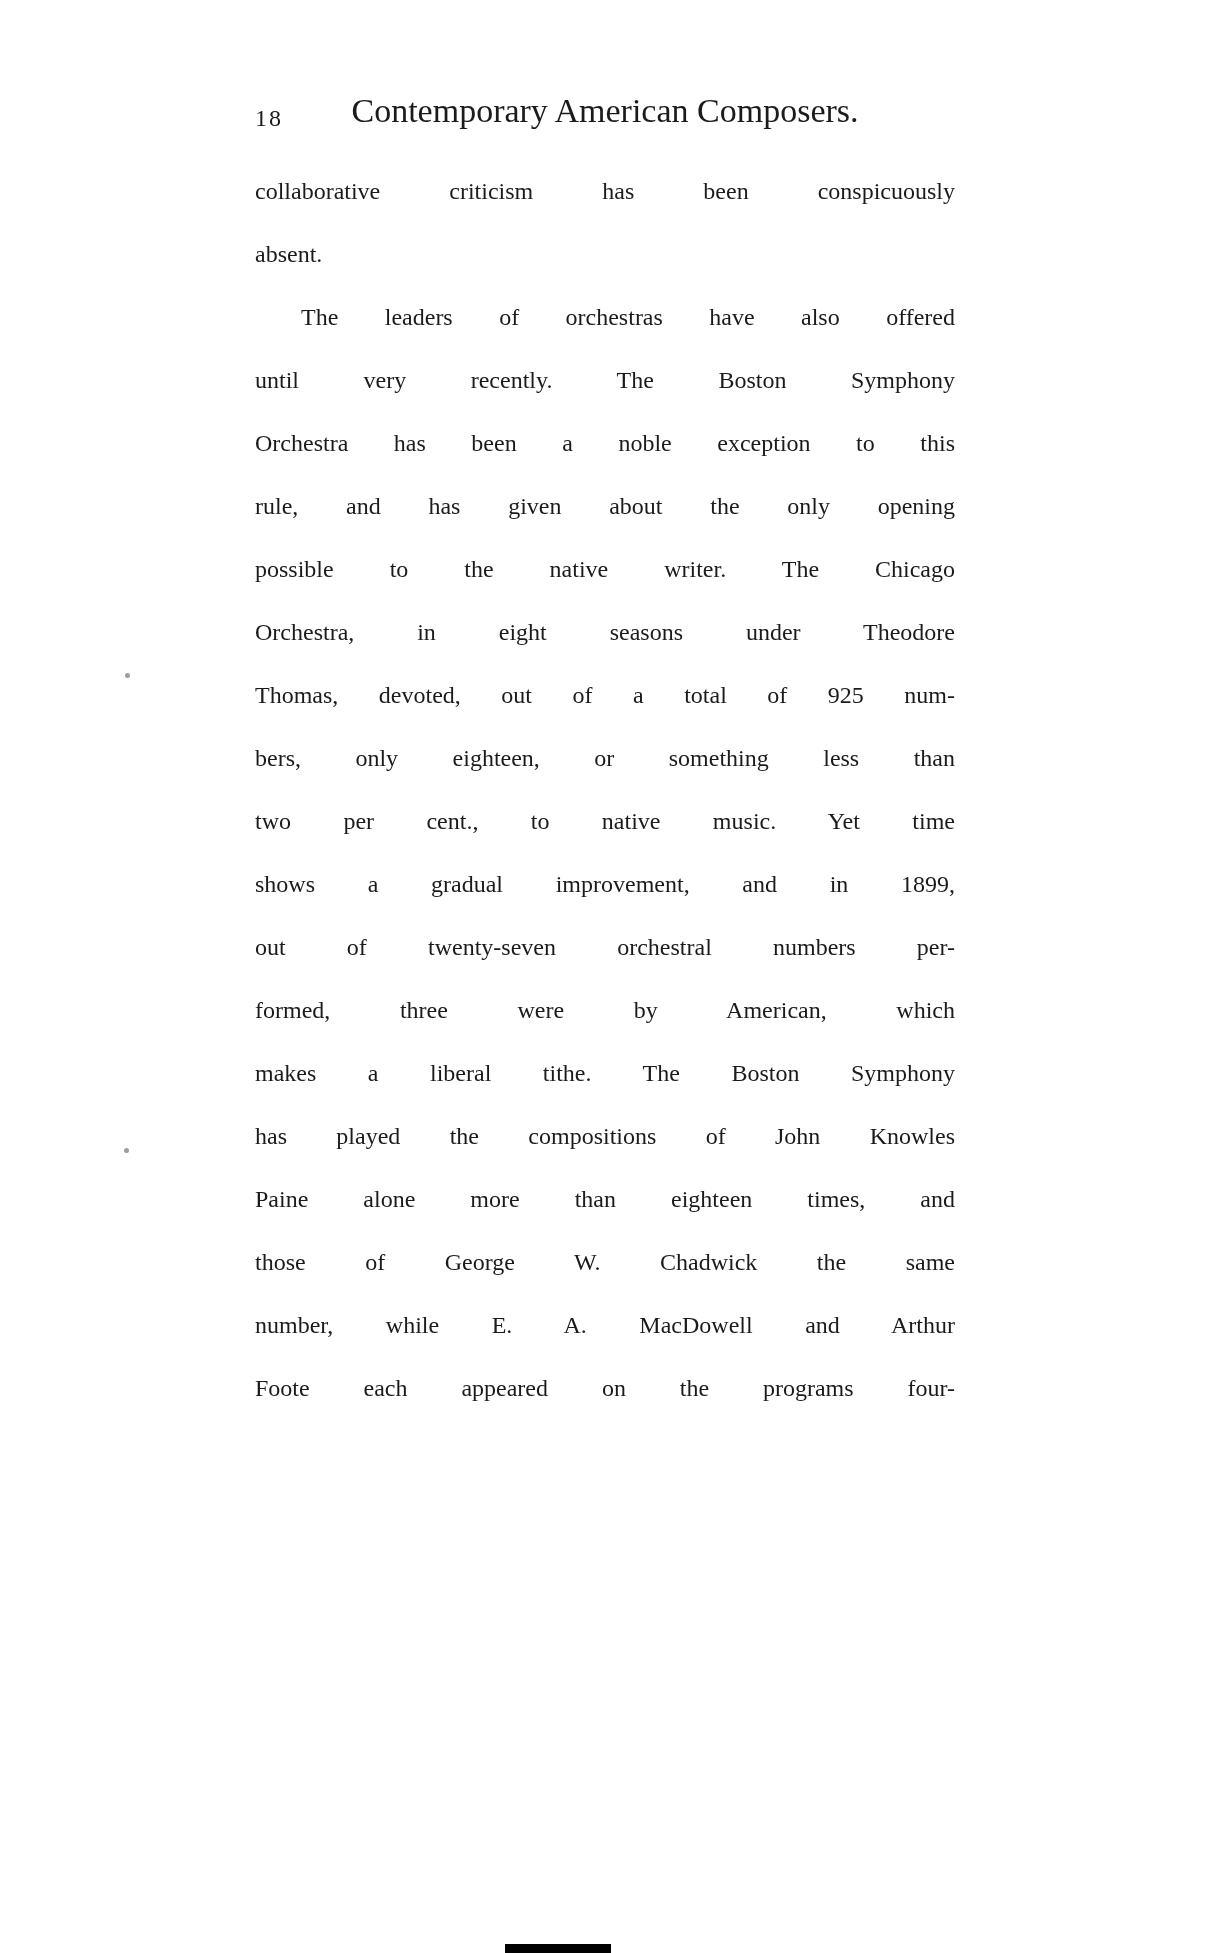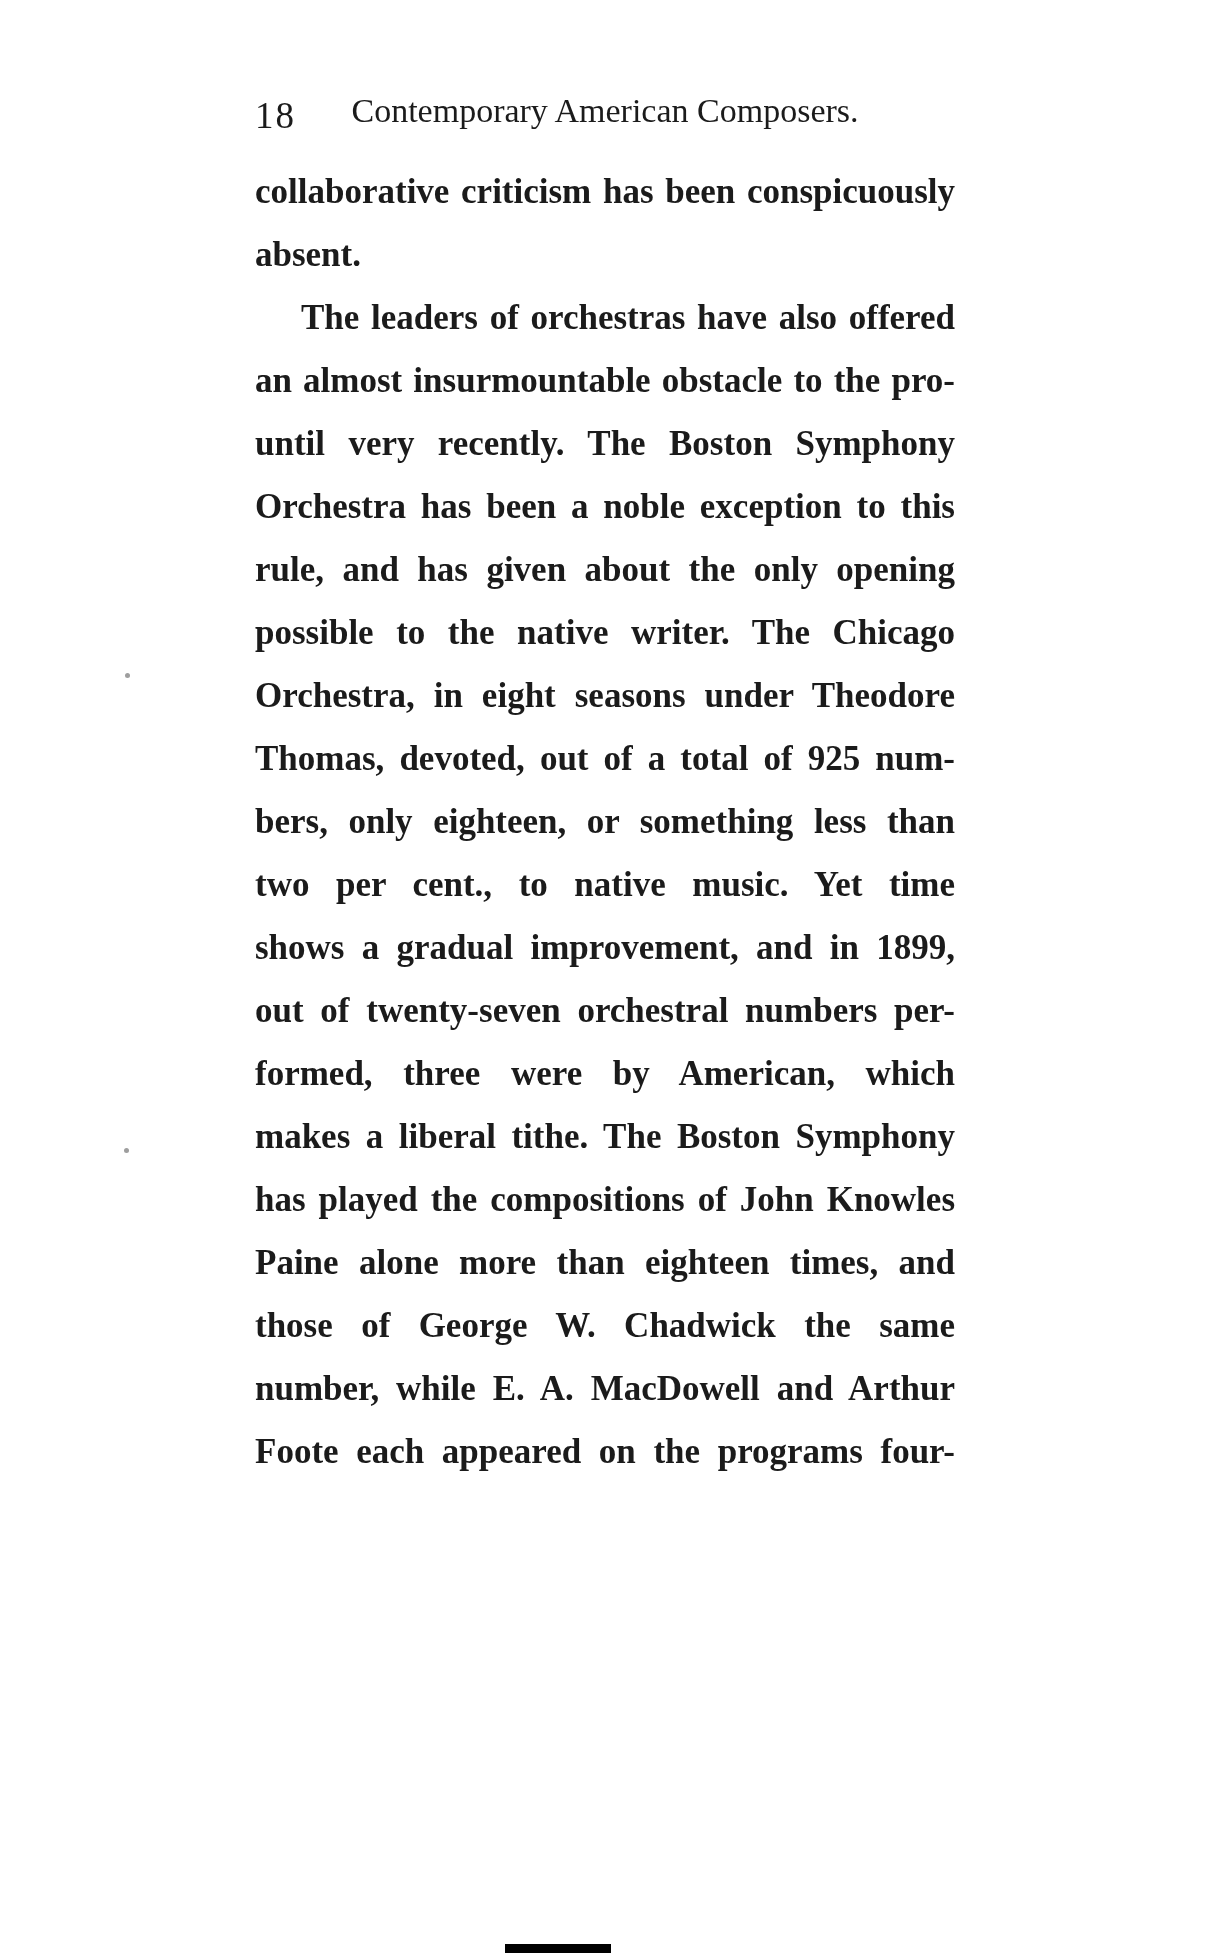--- a/index.html
+++ b/index.html
@@ -19,38 +19,37 @@
   .header {
     position: absolute;
     top: 92px;
     left: 255px;
     width: 700px;
     height: 44px;
   }
   .pagenum {
     position: absolute;
     left: 0;
-    top: 2px;
-    font-size: 37px;
+    top: 13px;
+    font-size: 24px;
     letter-spacing: 2px;
   }
   .running {
     display: block;
     text-align: center;
     font-size: 34px;
     white-space: nowrap;
   }
   .body-text {
     position: absolute;
     top: 160px;
     left: 255px;
     width: 700px;
-    font-size: 35px;
+    font-size: 24px;
     line-height: 63px;
-    font-weight: bold;
   }
   .line {
     text-align: justify;
     text-align-last: justify;
     height: 63px;
     white-space: nowrap;
   }
   .line.flush {
     text-align: center;
     text-align-last: left;
@@ -83,21 +82,20 @@
 
   <div class="header">
     <span class="pagenum">18</span>
     <span class="running">Contemporary American Composers.</span>
   </div>
 
   <div class="body-text">
     <div class="line">collaborative criticism has been conspicuously</div>
     <div class="line flush">absent.</div>
     <div class="line indent">The leaders of orchestras have also offered</div>
-    <div class="line">an almost insurmountable obstacle to the pro-</div>
     <div class="line">until very recently. The Boston Symphony</div>
     <div class="line">Orchestra has been a noble exception to this</div>
     <div class="line">rule, and has given about the only opening</div>
     <div class="line">possible to the native writer. The Chicago</div>
     <div class="line">Orchestra, in eight seasons under Theodore</div>
     <div class="line">Thomas, devoted, out of a total of 925 num-</div>
     <div class="line">bers, only eighteen, or something less than</div>
     <div class="line">two per cent., to native music. Yet time</div>
     <div class="line">shows a gradual improvement, and in 1899,</div>
     <div class="line">out of twenty-seven orchestral numbers per-</div>

